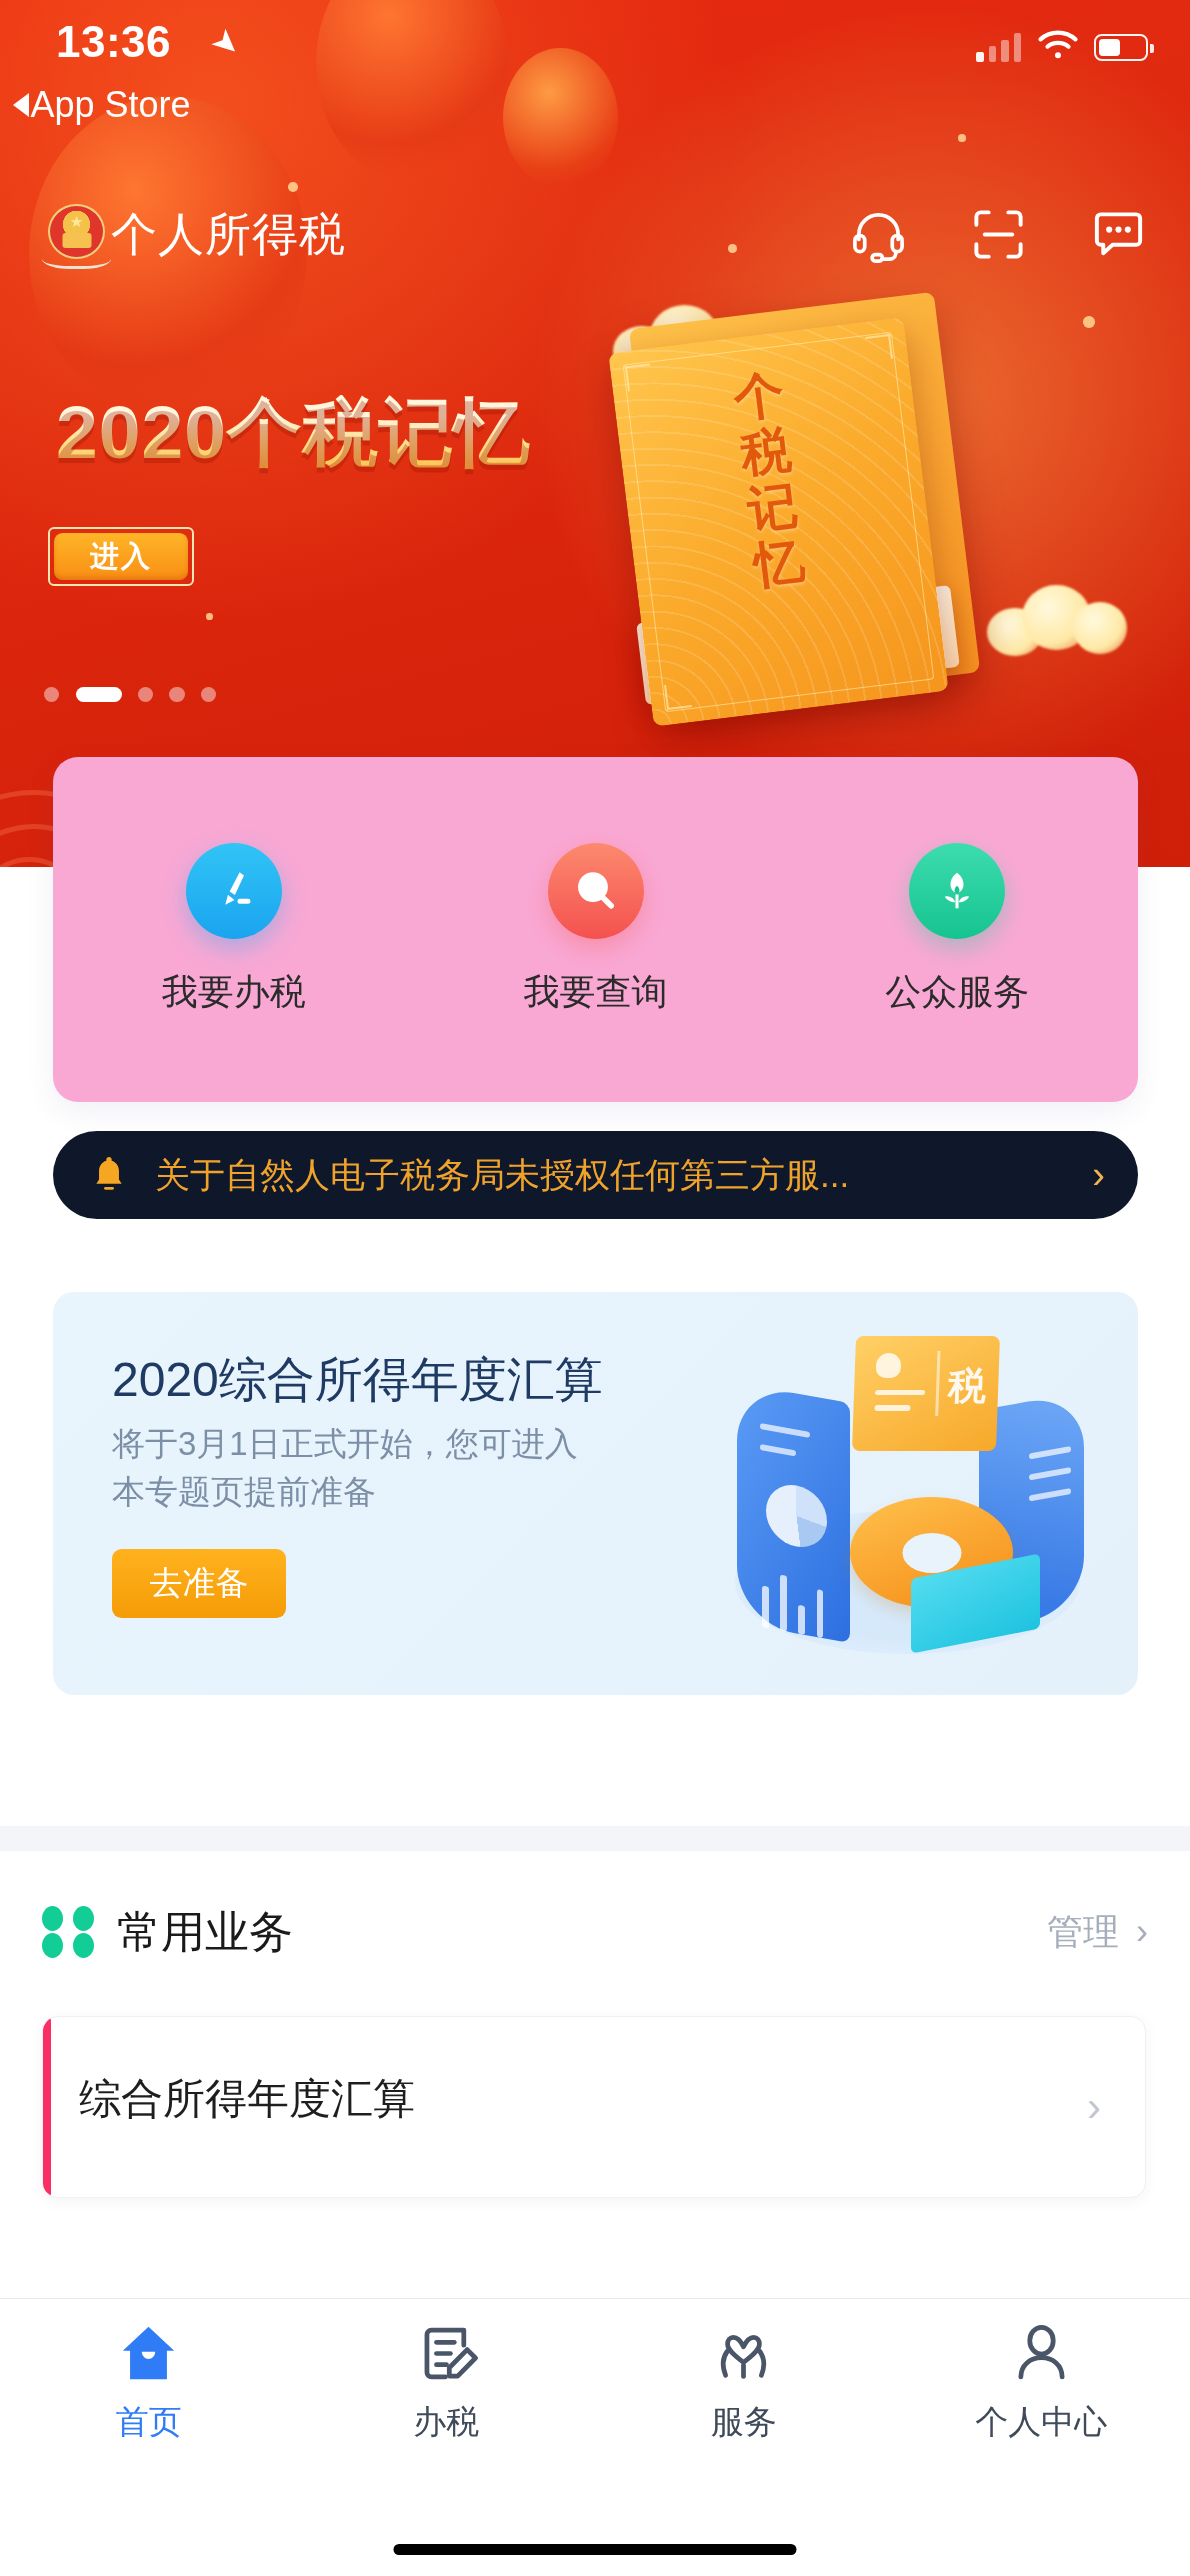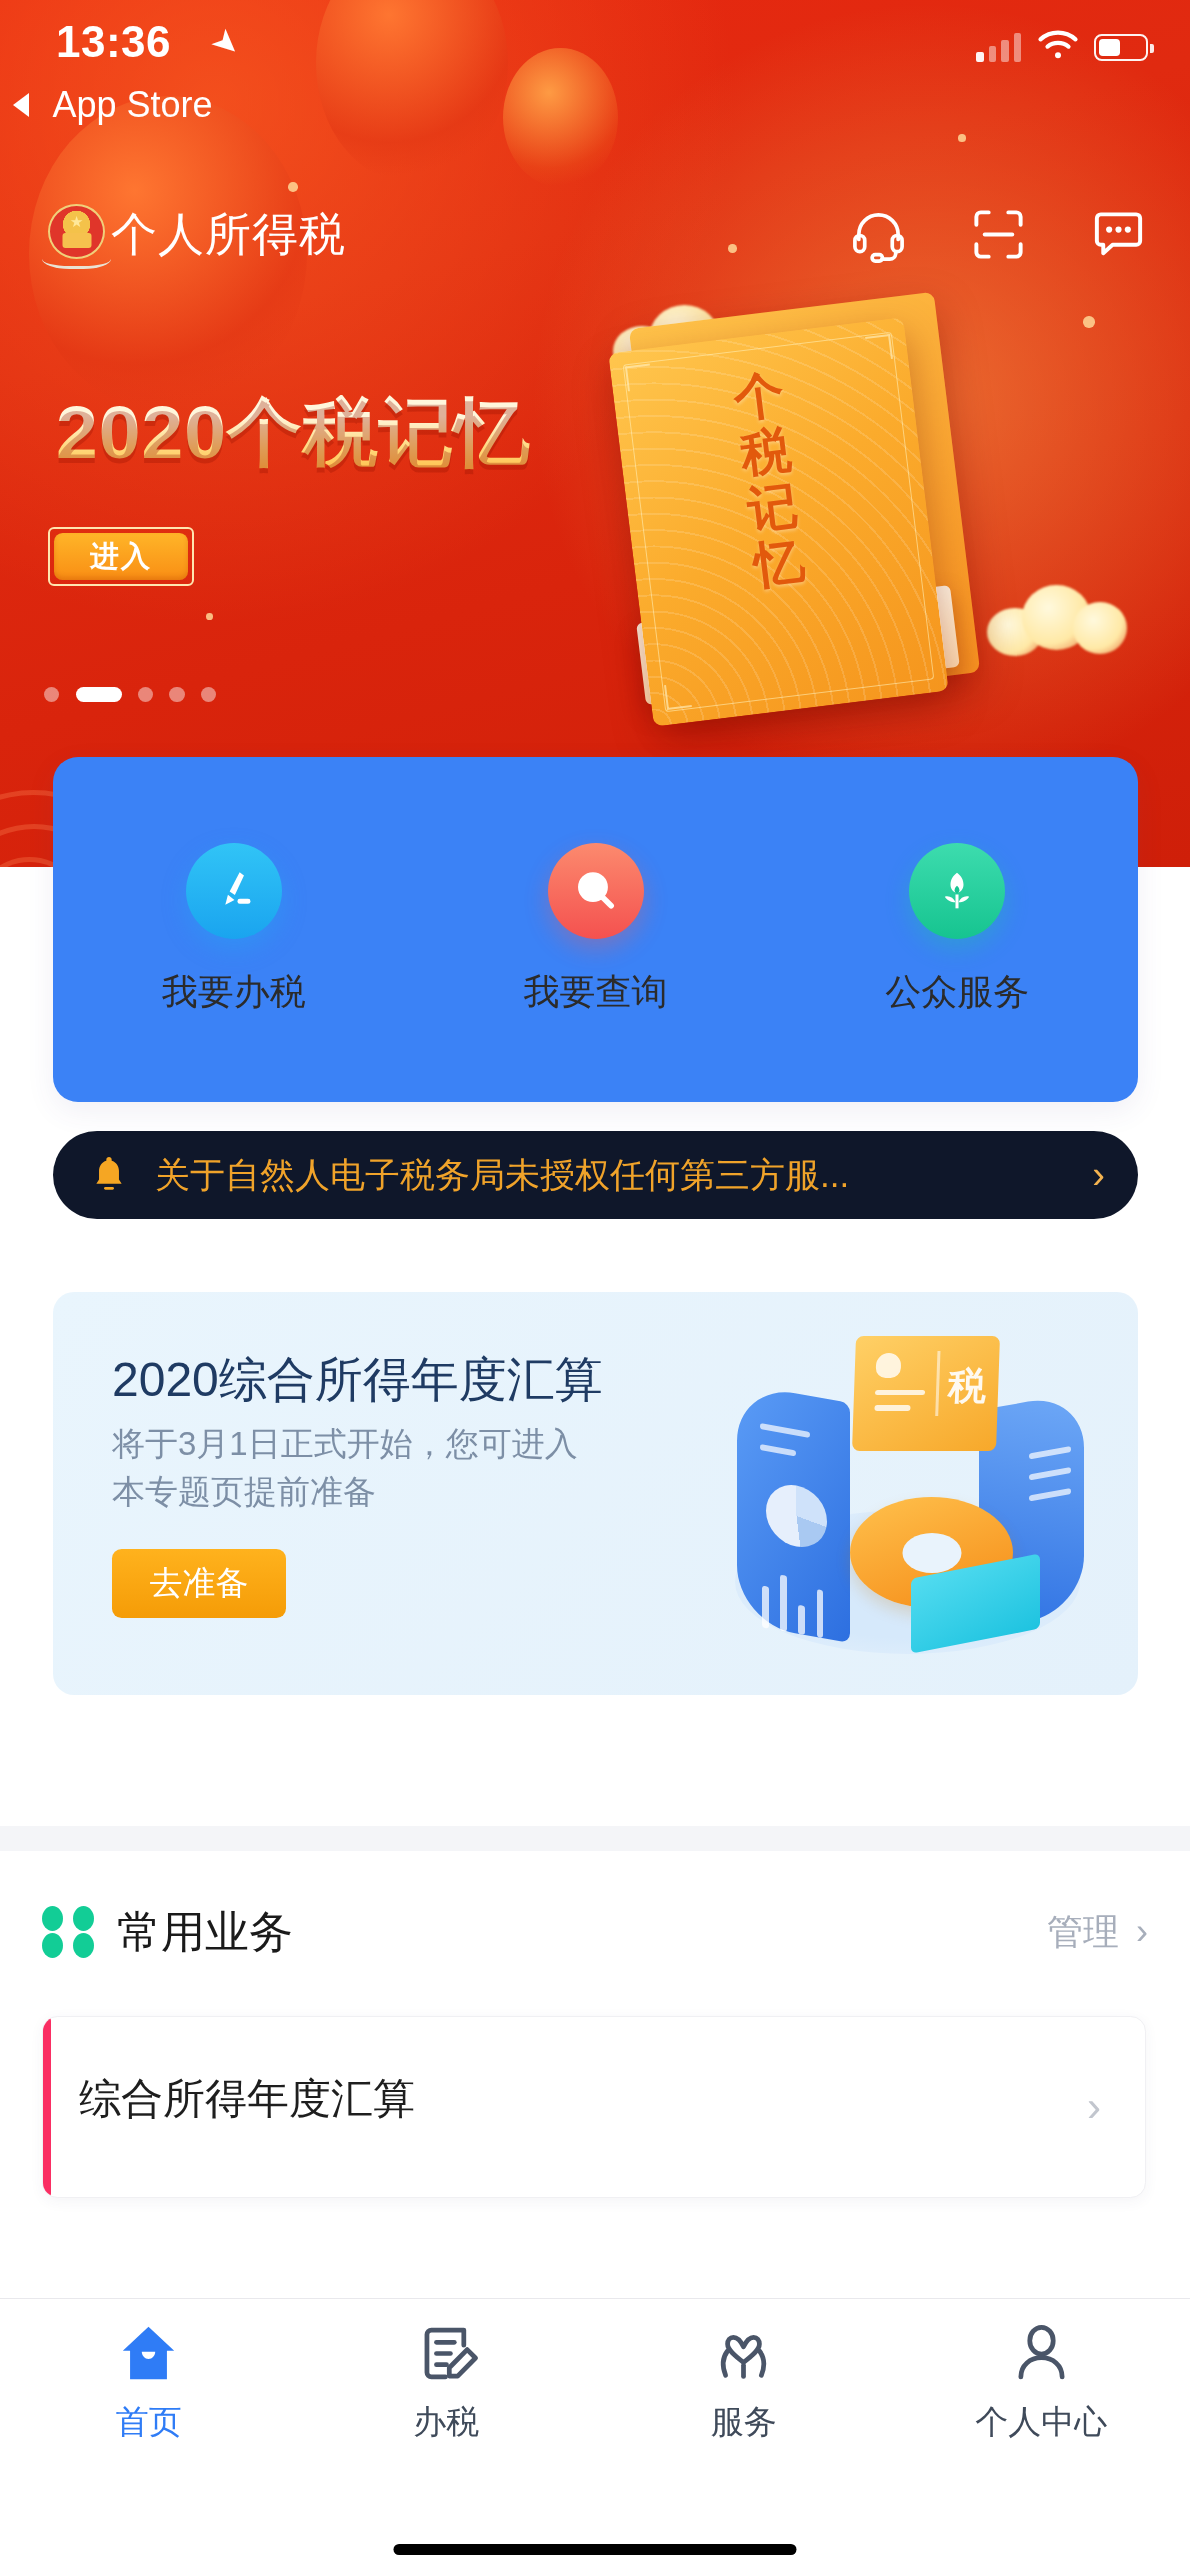--- a/index.html
+++ b/index.html
@@ -107,21 +107,21 @@
   .dots i { width:15.3px; height:15.3px; border-radius:50%; background:rgba(255,255,255,.45); display:block; }
   .dots i.on { width:46px; border-radius:8.6px; background:#fff; }
 
   
   .status {
     position:absolute; left:0; top:0; width:1190px; height:144px; z-index:40;
     color:#fff;
   }
   .st-time { position:absolute; left:56px; top:17px; font-size:44px; font-weight:600; letter-spacing:0.5px; }
   .st-loc  { position:absolute; left:213px; top:23px; font-size:33px; transform:rotate(42deg); }
-  .st-back { position:absolute; left:13.4px; top:84px; font-size:36px; display:flex; align-items:center; gap:23px; }
+  .st-back { position:absolute; left:13.4px; top:84px; font-size:36px; display:flex; align-items:center; gap:1px; }
   .st-back .tri {
     width:0;height:0;border-top:12.5px solid transparent;border-bottom:12.5px solid transparent;
     border-right:16.3px solid #fff;
   }
   .st-right { position:absolute; right:42px; top:29px; display:flex; align-items:center; gap:15.3px; }
   .sig { display:flex; align-items:flex-end; gap:4.8px; height:29px; }
   .sig i { width:7.7px; background:#fff; border-radius:1.9px; display:block; }
   .sig i:nth-child(1){height:10.5px;background:rgba(255,255,255,.95);}
   .sig i:nth-child(2){height:16.3px;background:rgba(255,255,255,.45);}
   .sig i:nth-child(3){height:22px;background:rgba(255,255,255,.45);}
@@ -145,21 +145,21 @@
   .emblem .wheat { position:absolute; left:0; right:0; bottom:0; height:25px;
                    border-bottom:3.8px solid #e9e3d4; border-radius:0 0 40% 40%; }
   .app-title { color:#fff; font-size:46px; font-weight:400; letter-spacing:1px; }
   .appbar-icons { margin-left:auto; display:flex; align-items:center; gap:61px; }
   .hicon { width:59px; height:59px; color:#fff; }
   .hicon svg { width:100%; height:100%; display:block; }
 
   
   .quick {
     position:absolute; left:53px; top:757px; width:1085px; height:345px;
-    background:#3b82f6; border-radius:25px;
+    background:#f9a8d4; border-radius:25px;
     box-shadow:0 9.6px 29px rgba(80,60,140,.08);
     display:flex; align-items:center; z-index:20;
   }
   .qitem { flex:1; display:flex; flex-direction:column; align-items:center; gap:29px; }
   .qcircle { width:96px; height:96px; border-radius:50%; position:relative;
              display:flex; align-items:center; justify-content:center; }
   .qcircle.blue  { background:linear-gradient(180deg,#31c4f6,#1aa4ef); box-shadow:0 9.6px 23px rgba(35,170,240,.35); }
   .qcircle.red   { background:linear-gradient(180deg,#fc8a6e,#f4514f); box-shadow:0 9.6px 23px rgba(246,90,80,.32); }
   .qcircle.green { background:linear-gradient(180deg,#3ddcae,#16c490); box-shadow:0 9.6px 23px rgba(28,200,155,.32); }
   .qcircle svg { width:52px; height:52px; }

